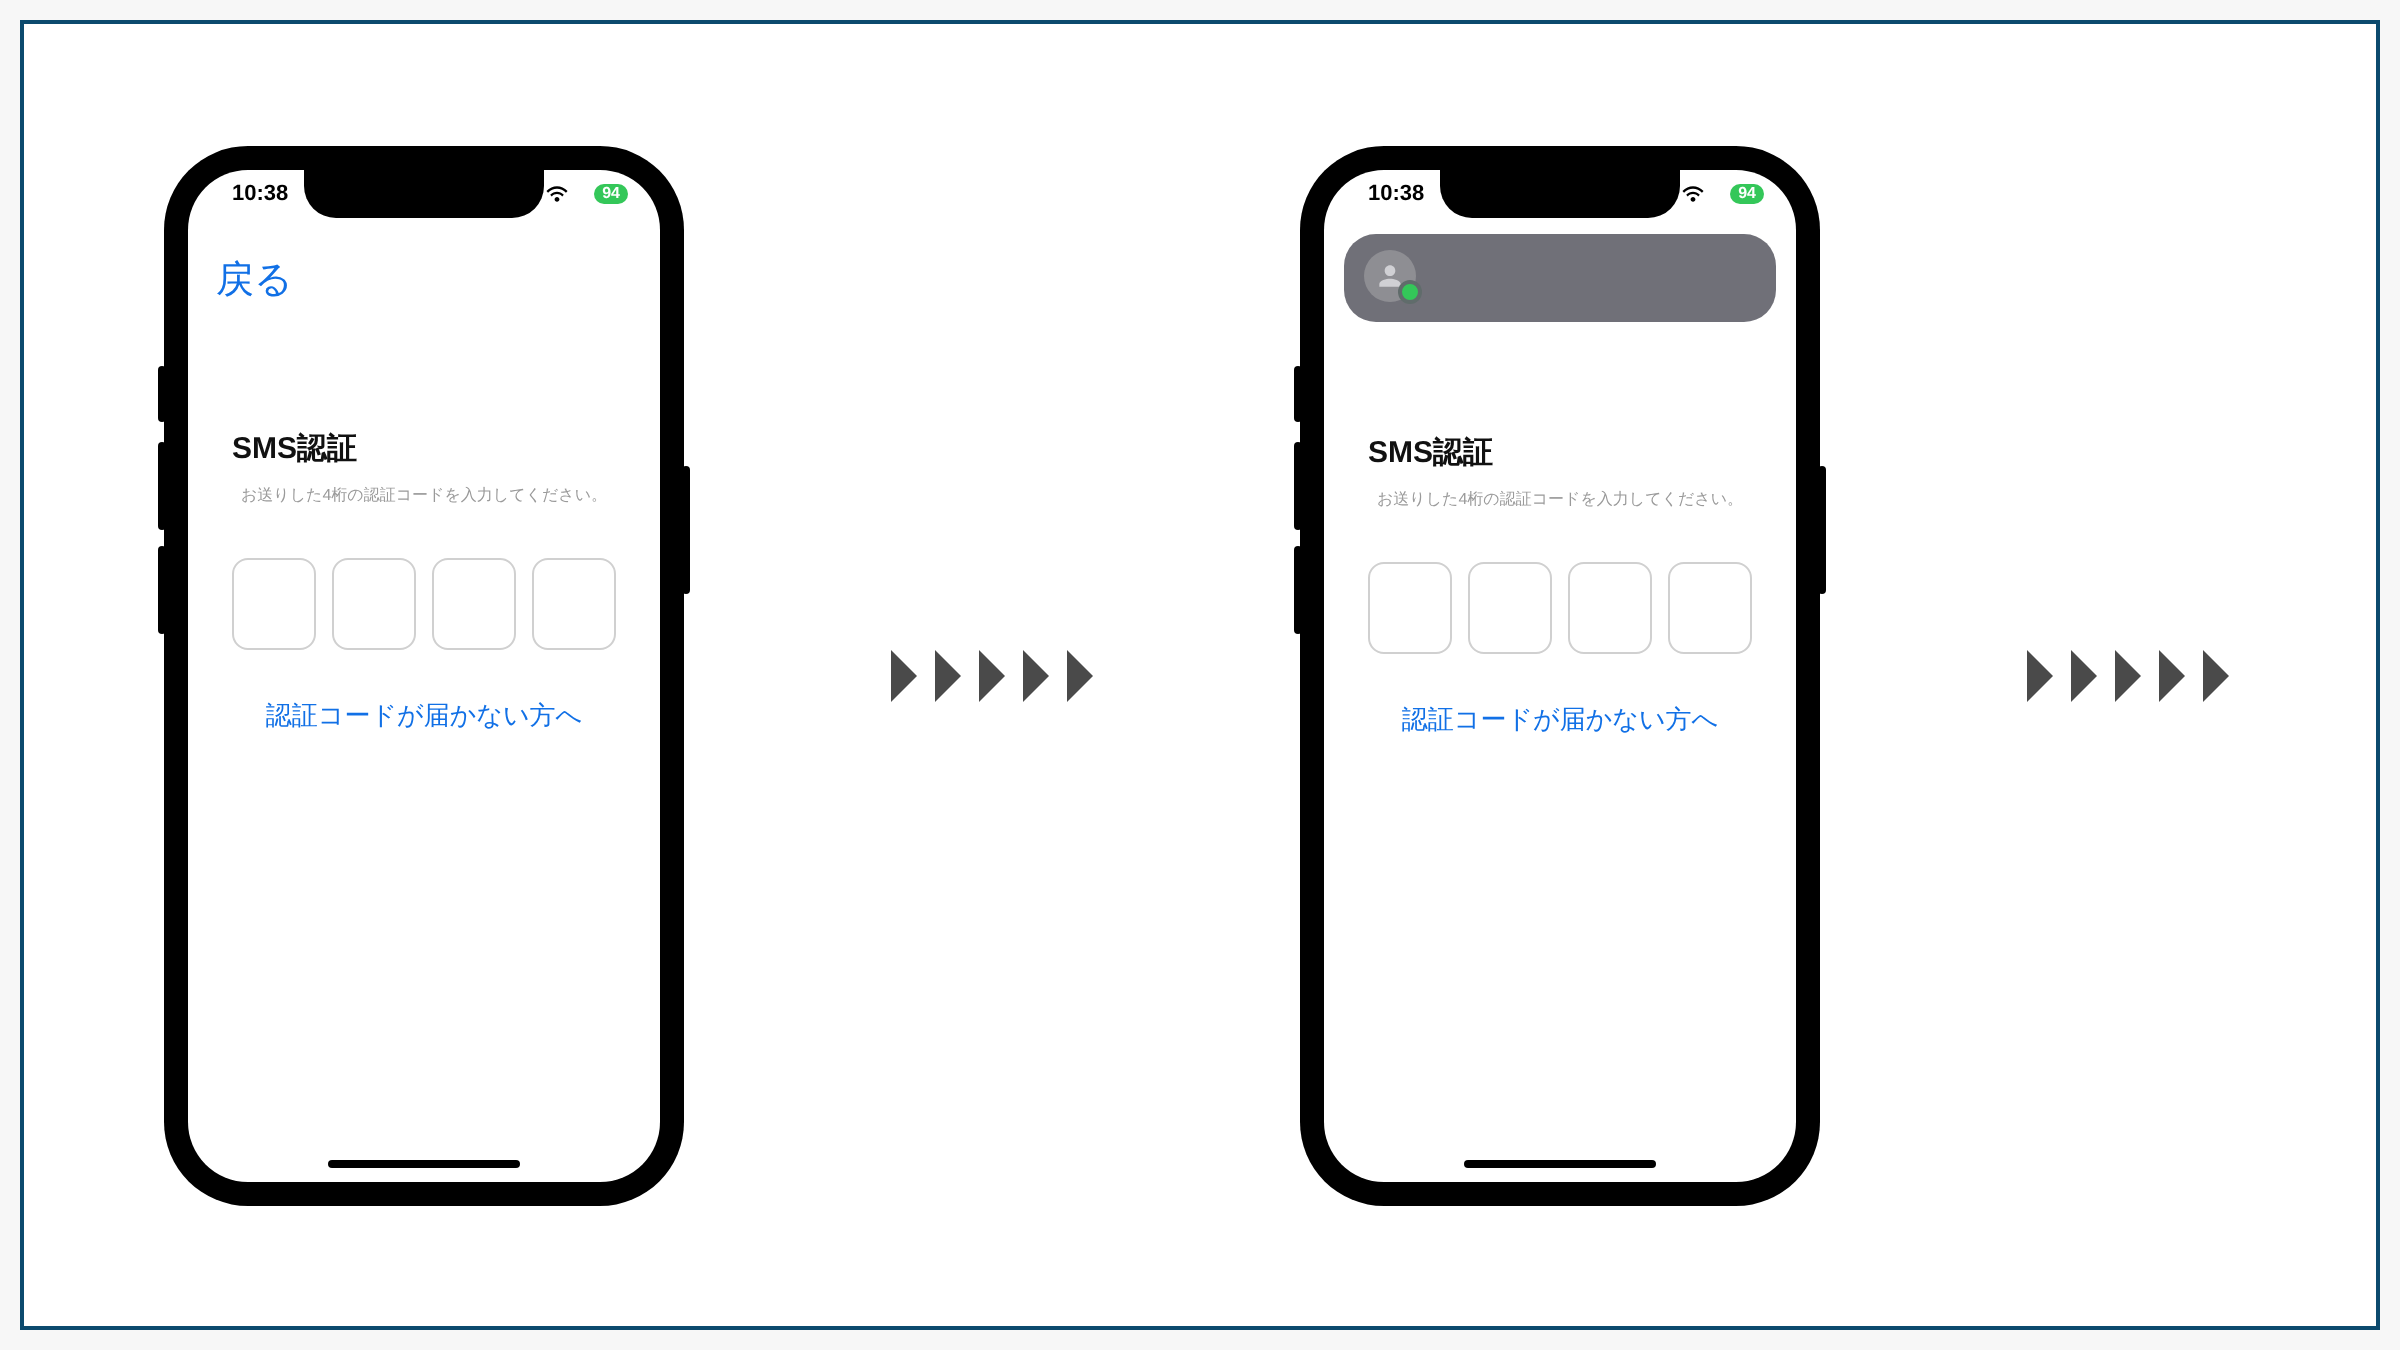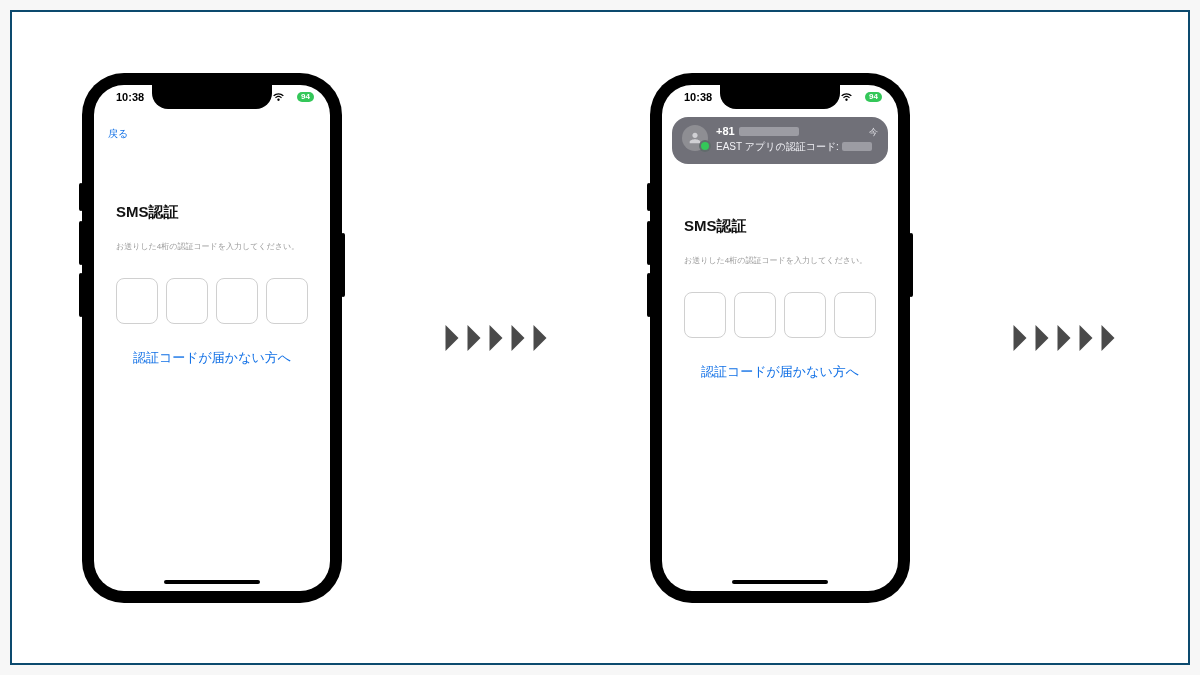--- a/index.html
+++ b/index.html
@@ -73,28 +73,28 @@
     font-size:8px; font-weight:700;
     padding:1px 4px; border-radius:5px;
     line-height:1;
   }
   
   .app {
     position:absolute; top:0; left:0; right:0; bottom:0;
     padding-top: 36px;
   }
   .nav-back {
-    color:#1170e6; font-size:10px;
+    color:#1170e6; font-size:19px;
     padding: 6px 14px;
   }
   .section {
     padding: 56px 22px 0 22px;
   }
   .h1 { font-size:15px; font-weight:700; color:#111; }
-  .sub { font-size:8px; color:#9a9a9a; margin-top:19px; }
+  .sub { font-size:8px; color:#9a9a9a; margin-top:8px;text-align:center; }
   .code-row {
     margin-top: 26px;
     display:flex; gap:8px; justify-content:center;
   }
   .code-box {
     width:42px; height:46px;
     border:1px solid #d0d0d0;
     border-radius:8px;
     background:#fff;
   }
@@ -254,27 +254,20 @@
           </span>
         </div>
 
         <div class="notif">
           <div class="notif-avatar">
             <svg viewBox="0 0 24 24">
                 <path d="M12 12c2.2 0 4-1.8 4-4s-1.8-4-4-4-4 1.8-4 4 1.8 4 4 4zm0 2c-2.7 0-8 1.3-8 4v2h16v-2c0-2.7-5.3-4-8-4z"></path>
               </svg>
             <span class="notif-dot"></span>
           </div>
-          <div class="notif-body">
-            <div class="notif-top">
-              <span class="notif-sender"><span>+81</span><span class="blur"></span></span>
-              <span class="notif-time">今</span>
-            </div>
-            <div class="notif-msg"><span>EAST アプリの認証コード:</span><span class="blur"></span></div>
-          </div>
         </div>
 
         <div class="app">
           <div class="section" style="padding-top:96px;">
             <div class="h1">SMS認証</div>
             <div class="sub">お送りした4桁の認証コードを入力してください。</div>
             <div class="code-row">
               <div class="code-box"></div>
               <div class="code-box"></div>
               <div class="code-box"></div>

